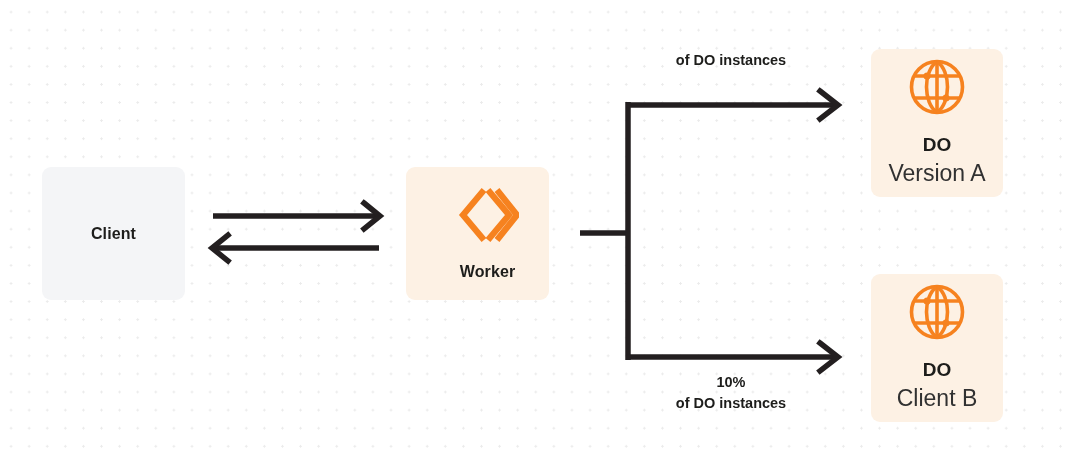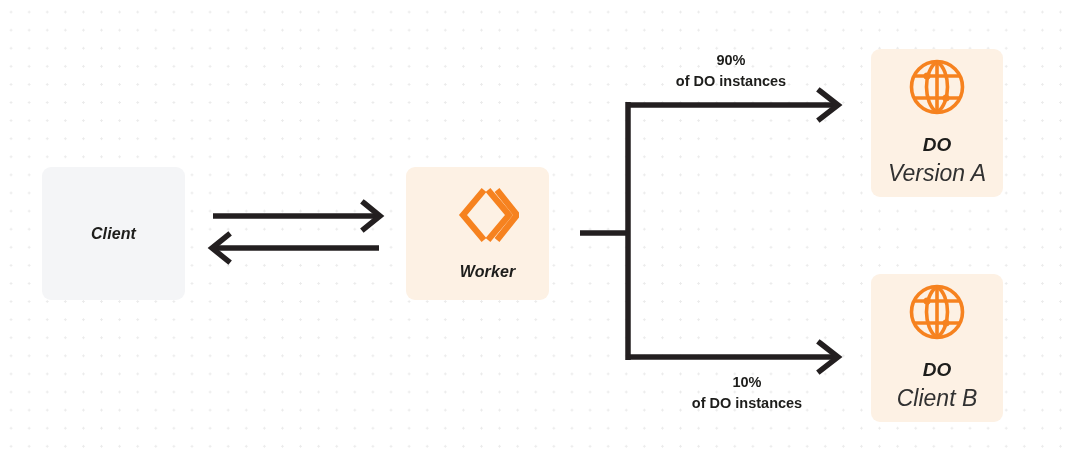--- a/index.html
+++ b/index.html
@@ -34,21 +34,20 @@
   }
 
   .node {
     position: absolute;
     box-sizing: border-box;
     border-radius: 9px;
     display: flex;
     flex-direction: column;
     align-items: center;
     justify-content: center;
-    font-style: italic;
   }
 
   .node-client {
     left: 42px;
     top: 167px;
     width: 143px;
     height: 133px;
     background: #f4f5f7;
   }
 
@@ -117,21 +116,21 @@
     white-space: nowrap;
   }
 
   .label-top {
     left: 640px;
     top: 50px;
     width: 182px;
   }
 
   .label-bottom {
-    left: 656px;
+    left: 640px;
     top: 372px;
     width: 182px;
   }
 
   .label-pct {
     display: block;
   }
 
   .label-desc {
     display: block;
@@ -220,21 +219,20 @@
         </g>
         <circle cx="19" cy="18" r="3.6" fill="#f6821f"></circle>
         <circle cx="38" cy="40" r="3.6" fill="#f6821f"></circle>
       </svg>
     </span>
     <span class="do-title">DO</span>
     <span class="node-subtitle">Client B</span>
   </div>
 
   <div class="edge-label label-top">
-    <span class="label-pct">90%</span>
     <span class="label-desc">of DO instances</span>
   </div>
 
   <div class="edge-label label-bottom">
     <span class="label-pct">10%</span>
     <span class="label-desc">of DO instances</span>
   </div>
 
 </div>
 

